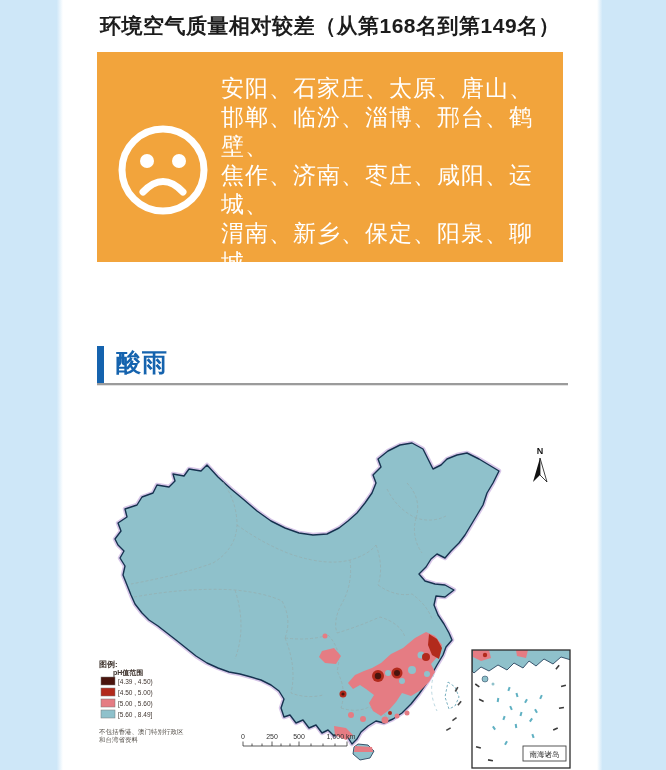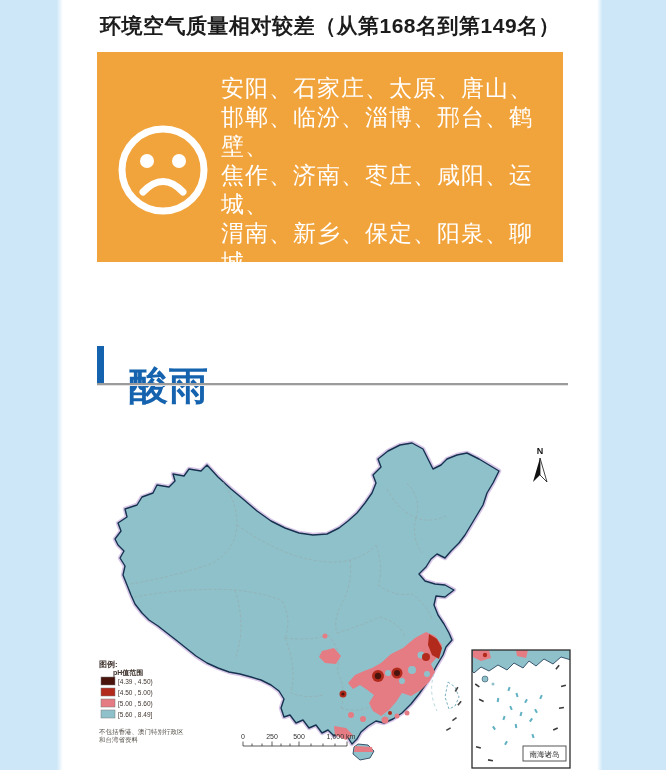--- a/index.html
+++ b/index.html
@@ -20,22 +20,22 @@
     background:var(--c-card_orange,#f2a43c);
   }
   .sad-face{position:absolute;left:16px;top:68px;width:100px;height:100px;}
   .cities{
     position:absolute;left:124px;top:22px;width:336px;
     color:#ffffff;font-size:23px;font-weight:500;line-height:29px;letter-spacing:1px;
     white-space:pre-line;
   }
   .section-bar{position:absolute;left:97px;top:346px;width:7px;height:37px;background:var(--c-accent_blue,#1563ae);}
   .section-title{
-    position:absolute;left:113px;top:343px;margin:16px;
-    font-size:39px;font-weight:700;color:var(--c-accent_blue,#1563ae);letter-spacing:1px;
+    position:absolute;left:113px;top:343px;margin:3px;
+    font-size:25px;font-weight:700;color:var(--c-accent_blue,#1563ae);letter-spacing:1px;
   }
   .section-rule{position:absolute;left:97px;top:383px;width:471px;height:2px;background:#9b9b9b;box-shadow:0 1px 0 #e2e2e2;}
   .map-figure{position:absolute;left:85px;top:427px;width:500px;height:343px;}
   svg text{font-family:"Liberation Sans", sans-serif;}
 </style>
 </head>
 <body>
 
 <div class="strip left"></div>
 <div class="strip right"></div>

